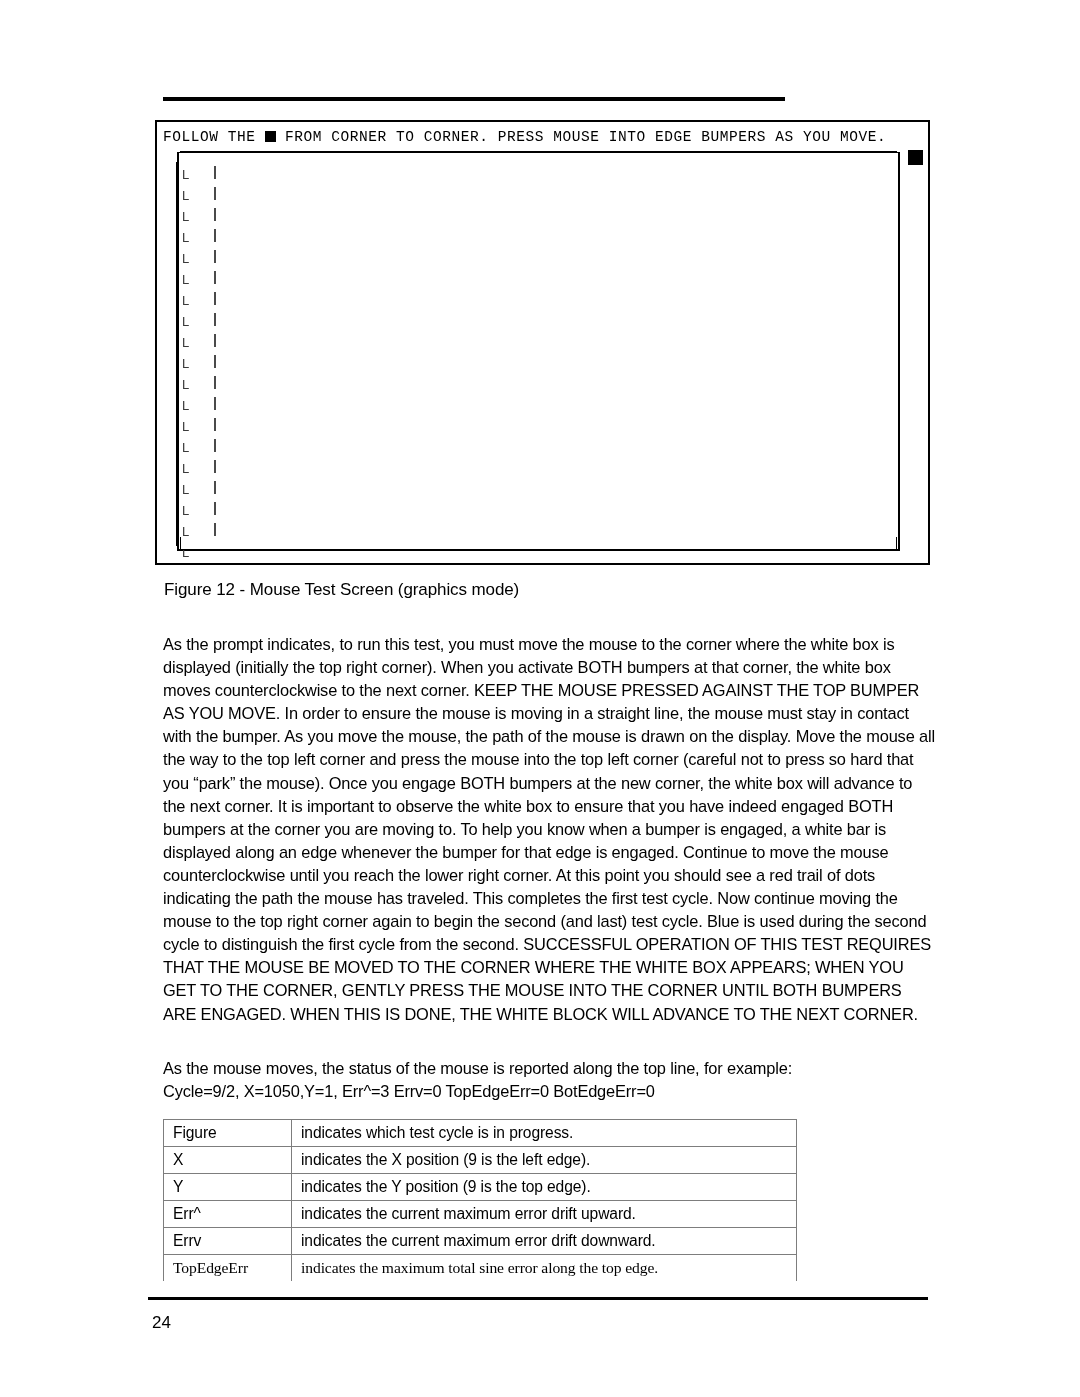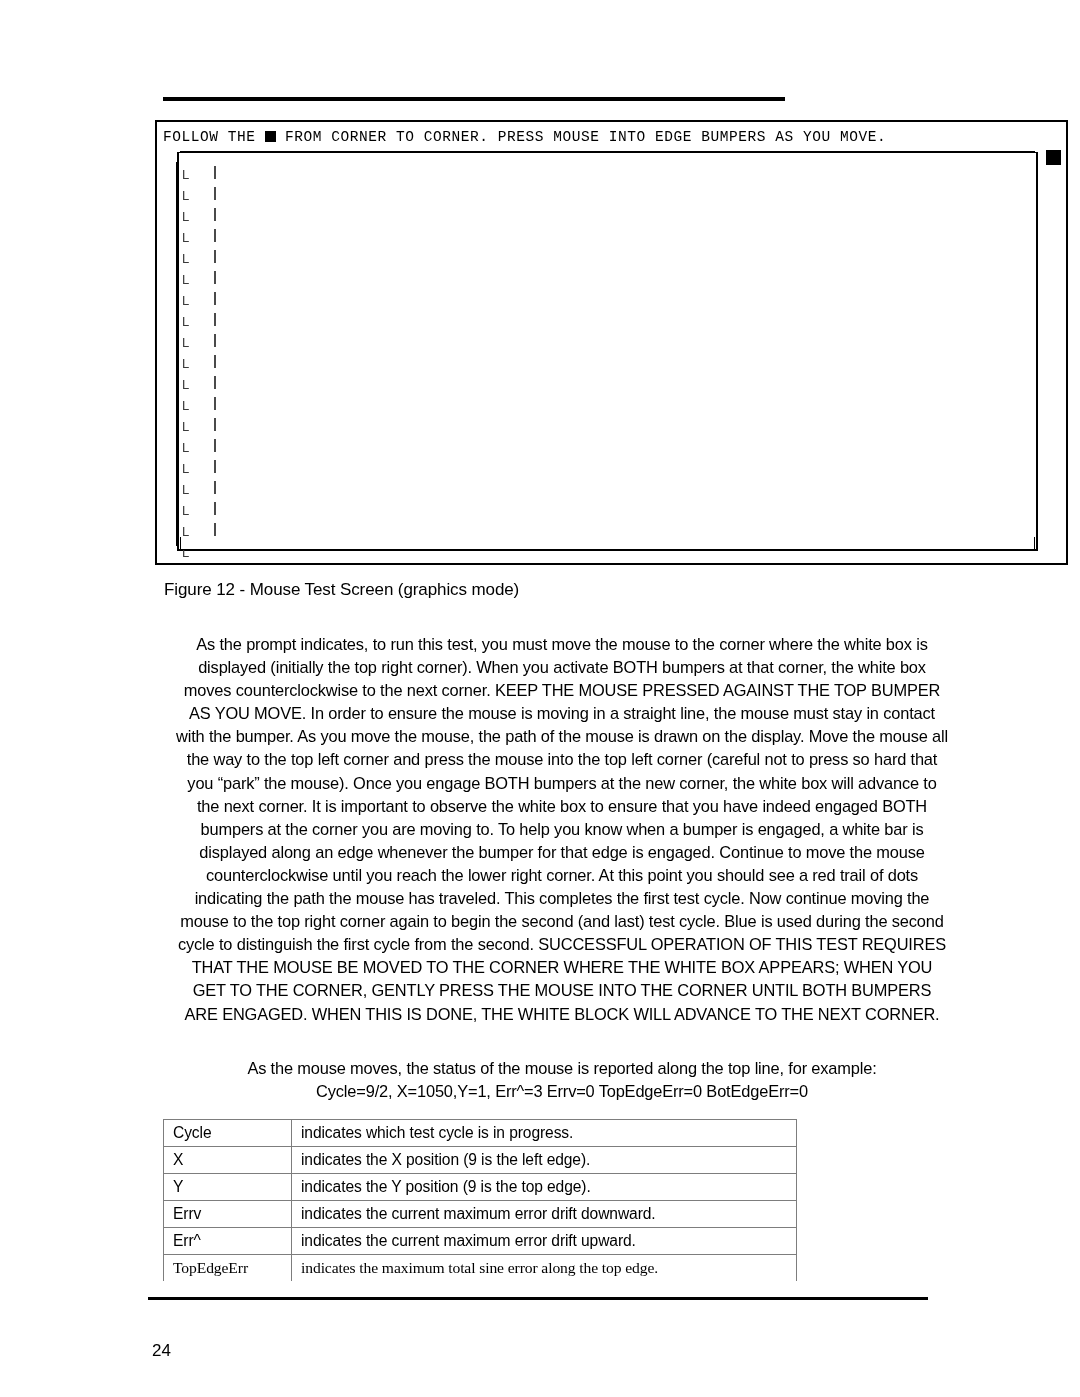--- a/index.html
+++ b/index.html
@@ -32,21 +32,21 @@
     width: 780px;
     height: 3px;
     background: #000000;
   }
 
   
   #figure-block {
     position: absolute;
     left: 155px;
     top: 120px;
-    width: 913px;
+    width: 775px;
     height: 445px;
   }
   #figure-outer-frame {
     position: absolute;
     left: 0;
     top: 0;
     right: 0;
     bottom: 0;
     border: 2px solid #000000;
     background: #ffffff;
@@ -157,25 +157,25 @@
     top: 580px;
     font-size: 17px;
     font-weight: normal;
     letter-spacing: -0.1px;
     color: #000000;
   }
 
   
   .body-para {
     position: absolute;
-    left: 176px;
+    left: 163px;
     width: 772px;
     font-size: 16.4px;
     line-height: 23.1px;
-    text-align: center;
+    text-align: left;
     color: #000000;
     letter-spacing: -0.16px;
   }
   #para-main   { top: 633px; }
   #para-status { top: 1057px; }
   #para-status .status-line { white-space: nowrap; }
 
   
   #definition-table {
     position: absolute;
@@ -196,21 +196,20 @@
   #definition-table td.term-cell { width: 118px; }
   #definition-table tr:last-child td { border-bottom: none; font-family: Liberation Serif, serif; }
 
   
   #page-number {
     position: absolute;
     left: 152px;
     top: 1313px;
     font-size: 17px;
     color: #000000;
-    margin-top: 28px;
   }
 </style>
 </head>
 <body>
 
 <div id="header-rule"></div>
 
 <div id="figure-block">
 
   <div id="figure-outer-frame"></div>
@@ -258,40 +257,40 @@
 <div class="body-para" id="para-main">As the prompt indicates, to run this test, you must move the mouse to the corner where the white box is displayed (initially the top right corner).  When you activate BOTH bumpers at that corner, the white box moves counterclockwise to the next corner.  KEEP THE MOUSE PRESSED AGAINST THE TOP BUMPER AS YOU MOVE.  In order to ensure the mouse is moving in a straight line, the mouse must stay in contact with the bumper.  As you move the mouse, the path of the mouse is drawn on the display.  Move the mouse all the way to the top left corner and press the mouse into the top left corner (careful not to press so hard that you “park” the mouse).  Once you engage BOTH bumpers at the new corner, the white box will advance to the next corner.  It is important to observe the white box to ensure that you have indeed engaged BOTH bumpers at the corner you are moving to.  To help you know when a bumper is engaged, a white bar is displayed along an edge whenever the bumper for that edge is engaged.  Continue to move the mouse counterclockwise until you reach the lower right corner.  At this point you should see a red trail of dots indicating the path the mouse has traveled.  This completes the first test cycle.  Now continue moving the mouse to the top right corner again to begin the second (and last) test cycle.  Blue is used during the second cycle to distinguish the first cycle from the second.  SUCCESSFUL OPERATION OF THIS TEST REQUIRES THAT THE MOUSE BE MOVED TO THE CORNER WHERE THE WHITE BOX APPEARS; WHEN YOU GET TO THE CORNER, GENTLY PRESS THE MOUSE INTO THE CORNER UNTIL BOTH BUMPERS ARE ENGAGED.  WHEN THIS IS DONE, THE WHITE BLOCK WILL ADVANCE TO THE NEXT CORNER.</div>
 
 <div class="body-para" id="para-status">
   <div>As the mouse moves, the status of the mouse is reported along the top line, for example:</div>
   <div class="status-line">Cycle=9/2, X=1050,Y=1, Err^=3 Errv=0  TopEdgeErr=0 BotEdgeErr=0</div>
 </div>
 
 <table id="definition-table">
   <tbody>
     <tr>
-      <td class="term-cell">Cycle</td>
+      <td class="term-cell">Figure</td>
       <td class="desc-cell">indicates which test cycle is in progress.</td>
     </tr>
     <tr>
       <td class="term-cell">X</td>
       <td class="desc-cell">indicates the X position (9 is the left edge).</td>
     </tr>
     <tr>
       <td class="term-cell">Y</td>
       <td class="desc-cell">indicates the Y position (9 is the top edge).</td>
     </tr>
     <tr>
+      <td class="term-cell">Err^</td>
+      <td class="desc-cell">indicates the current maximum error drift upward.</td>
+    </tr>
+    <tr>
       <td class="term-cell">Errv</td>
       <td class="desc-cell">indicates the current maximum error drift downward.</td>
     </tr>
     <tr>
-      <td class="term-cell">Err^</td>
-      <td class="desc-cell">indicates the current maximum error drift upward.</td>
-    </tr>
-    <tr>
       <td class="term-cell">TopEdgeErr</td>
       <td class="desc-cell">indicates the maximum total sine error along the top edge.</td>
     </tr>
   </tbody>
 </table>
 
 <div id="footer-rule"></div>
 <div id="page-number">24</div>
 
 </body></html>

